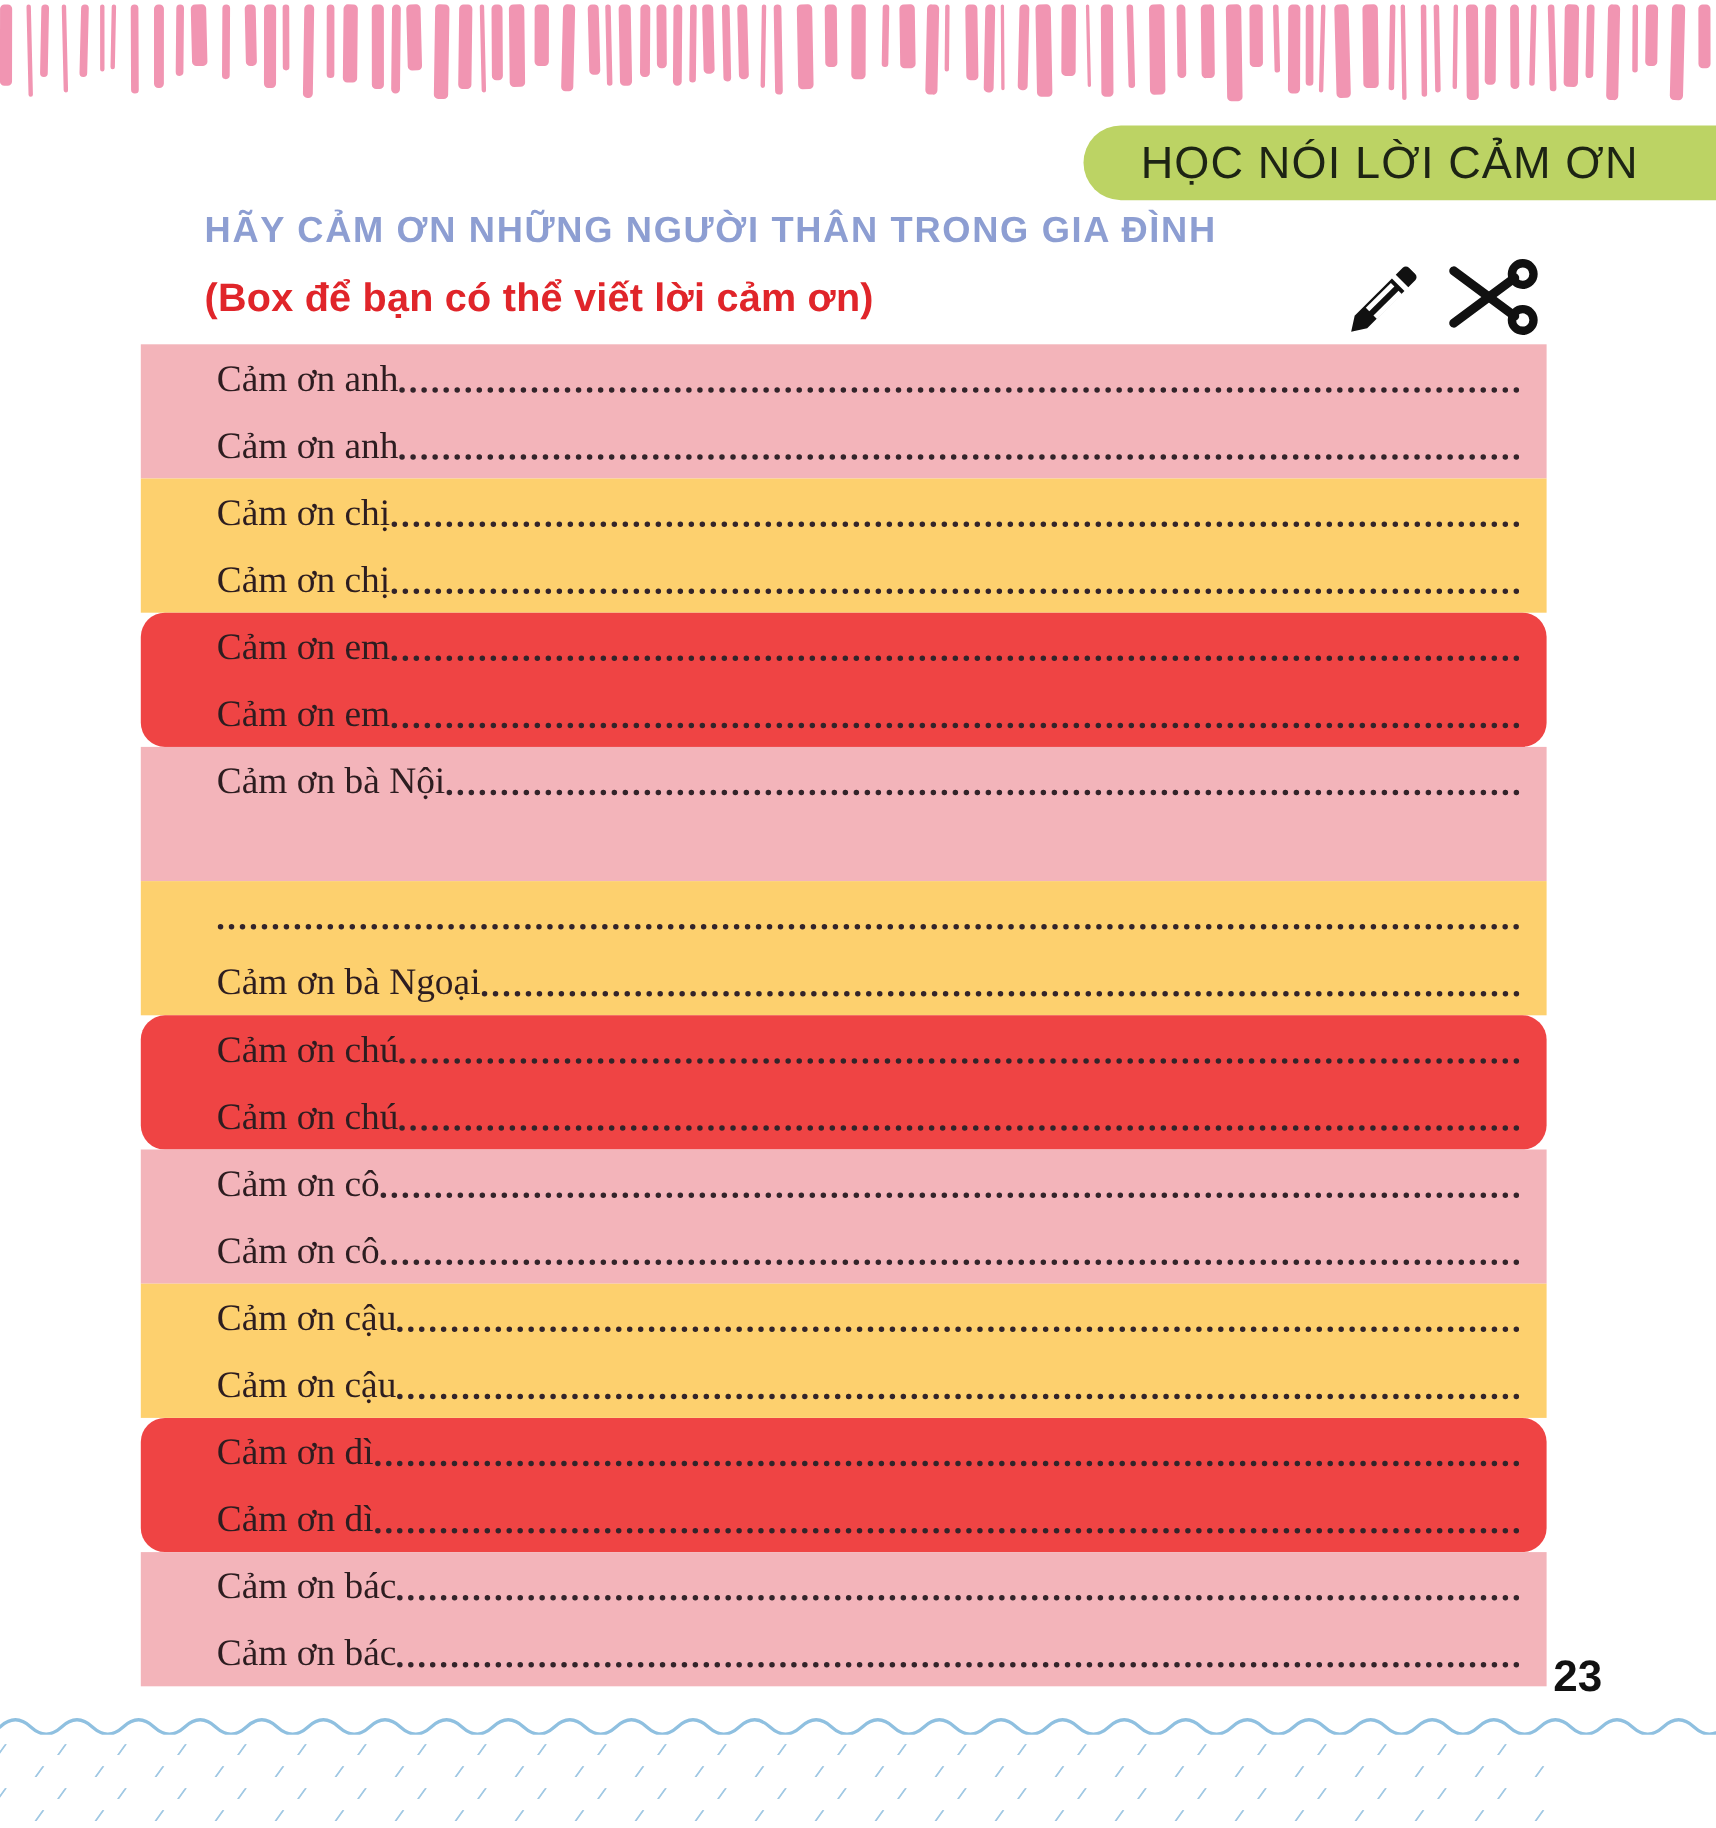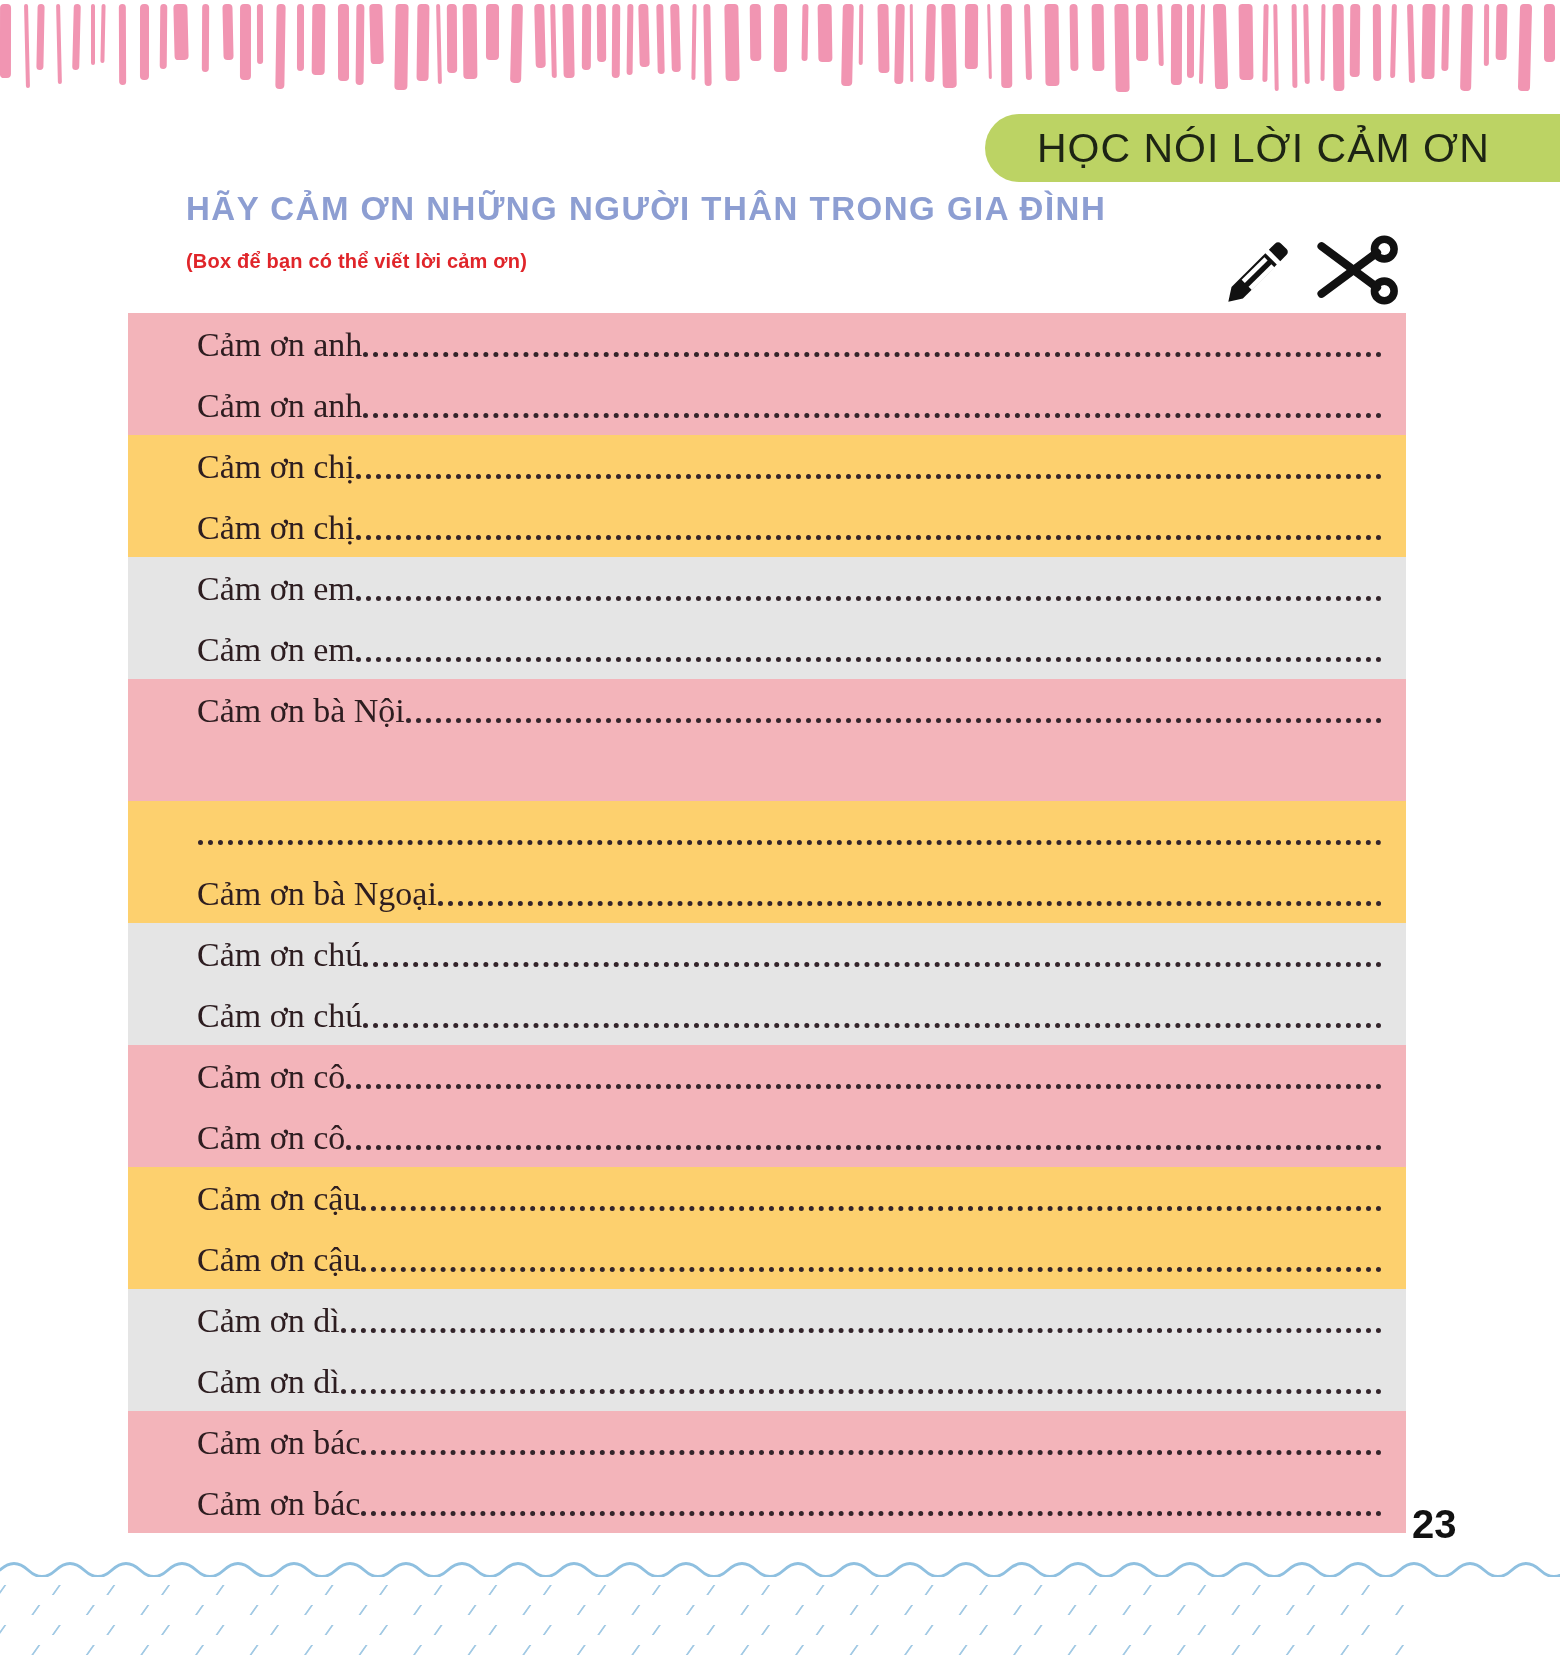--- a/index.html
+++ b/index.html
@@ -27,34 +27,34 @@
   }
   
   .title{
     position:absolute;left:186px;top:190px;
     font-size:33px;font-weight:800;color:#8d9ed2;letter-spacing:1.5px;
     font-family:"Liberation Sans",sans-serif;
     text-align:center;
   }
   .subtitle{
     position:absolute;left:186px;top:250px;
-    font-size:20px;font-weight:700;color:#e0252a;letter-spacing:.2px;
+    font-size:36px;font-weight:700;color:#e0252a;letter-spacing:.2px;
     font-family:"Liberation Sans",sans-serif;
   }
   
   .tools{position:absolute;left:1222px;top:232px;display:flex;gap:14px;align-items:center;}
   .tools svg{display:block;}
   
   .list{
     position:absolute;left:128px;top:313px;width:1278px;
   }
   .block{width:100%;height:122px;}
   .c-pink{background:#f3b4ba;}
   .c-yellow{background:#fdd06e;}
-  .c-green{background:#e5e5e5;}
+  .c-green{background:#ef4444;border-radius:22px;}
   .line{
     height:61px;display:flex;align-items:center;
     padding-left:69px;padding-right:24px;box-sizing:border-box;
   }
   .line .label{
     font-family:"Liberation Serif",serif;
     font-size:34px;color:#2d1d20;white-space:nowrap;line-height:1;
     padding-top:2px;
   }
   .line .leader{

